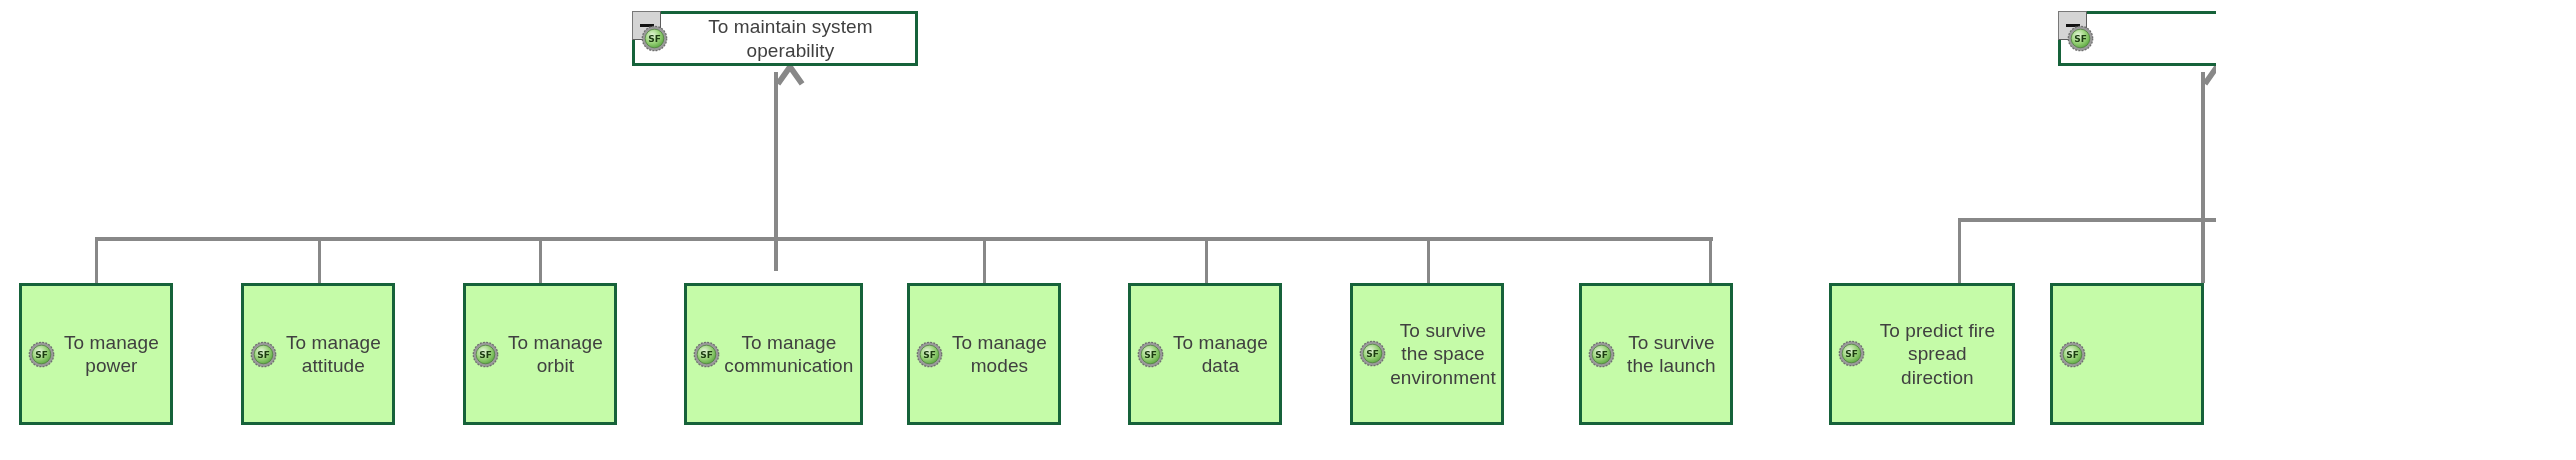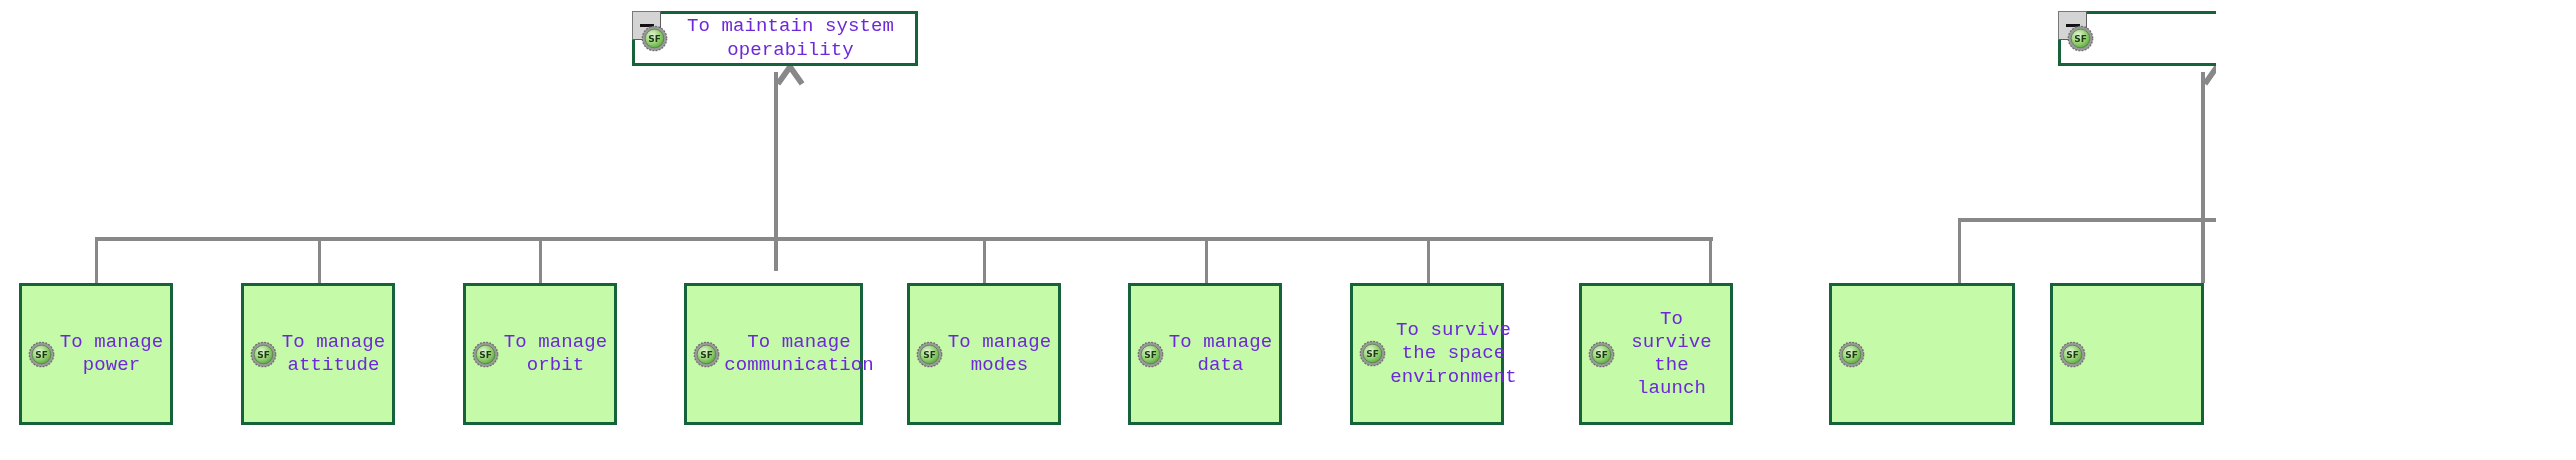--- a/index.html
+++ b/index.html
@@ -20,22 +20,22 @@
         display:flex;align-items:center;justify-content:flex-start;}
   .node.parent{background:#ffffff;}
   .node.child{background:#c5fba8;}
 
   .node-inner{display:flex;align-items:center;width:100%;padding:0 6.4px;}
 
   .sf-icon{flex:0 0 auto;position:relative;width:27px;height:27px;margin-right:3.8px;}
   .sf-icon svg{display:block;}
 
   .node-label{flex:1 1 auto;text-align:center;line-height:1.22;
-              font-size:19px;color:#6d28d9;letter-spacing:0.1px;
-              font-family:Liberation Mono, monospace;white-space:pre-line;}
+              font-size:19px;color:#404040;letter-spacing:0.1px;
+              font-family:Liberation Sans, sans-serif;white-space:pre-line;}
 
   
   .collapse-btn{position:absolute;left:-3.2px;top:-3.2px;width:29.5px;height:29.5px;
                 box-sizing:border-box;background:#d4d4d4;border:1.3px solid #787878;
                 border-right-color:#5c5c5c;border-bottom-color:#5c5c5c;
                 display:flex;align-items:center;justify-content:center;}
   .collapse-btn .bar{width:14px;height:3.8px;background:#111111;}
 </style>
 </head>
 <body>
@@ -235,20 +235,22 @@
   <div class="node child" style="left:1829px;top:283px;width:186px;height:142px;">
     <div class="node-inner">
       <span class="sf-icon">
         <svg width="27" height="27" viewBox="0 0 42 42">
           <circle cx="21" cy="21" r="19" fill="#9a9a9a"></circle>
           <circle cx="21" cy="21" r="19" fill="none" stroke="#6f6f6f" stroke-width="2" stroke-dasharray="3 2"></circle>
           <circle cx="21" cy="21" r="14.5" fill="url(#g0)" stroke="#3f7a2c" stroke-width="1"></circle>
           <text x="21" y="27" text-anchor="middle" font-family="DejaVu Sans, sans-serif" font-size="14" font-weight="bold" fill="#1d3d12">SF</text>
         </svg>
       </span>
+      <span class="node-label">To predict fire
+spread direction</span>
     </div>
   </div>
 
   <div class="node child" style="left:2050px;top:283px;width:154px;height:142px;">
     <div class="node-inner">
       <span class="sf-icon">
         <svg width="27" height="27" viewBox="0 0 42 42">
           <circle cx="21" cy="21" r="19" fill="#9a9a9a"></circle>
           <circle cx="21" cy="21" r="19" fill="none" stroke="#6f6f6f" stroke-width="2" stroke-dasharray="3 2"></circle>
           <circle cx="21" cy="21" r="14.5" fill="url(#g0)" stroke="#3f7a2c" stroke-width="1"></circle>

